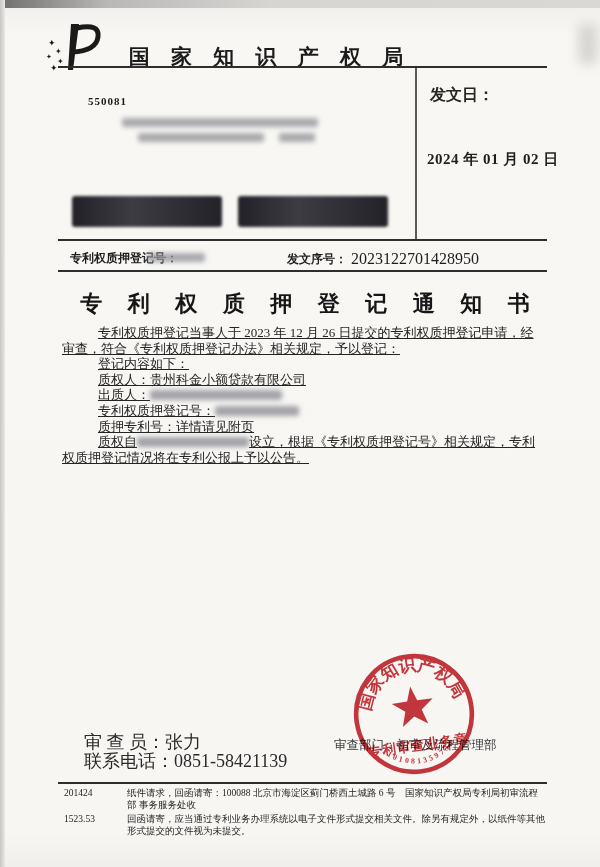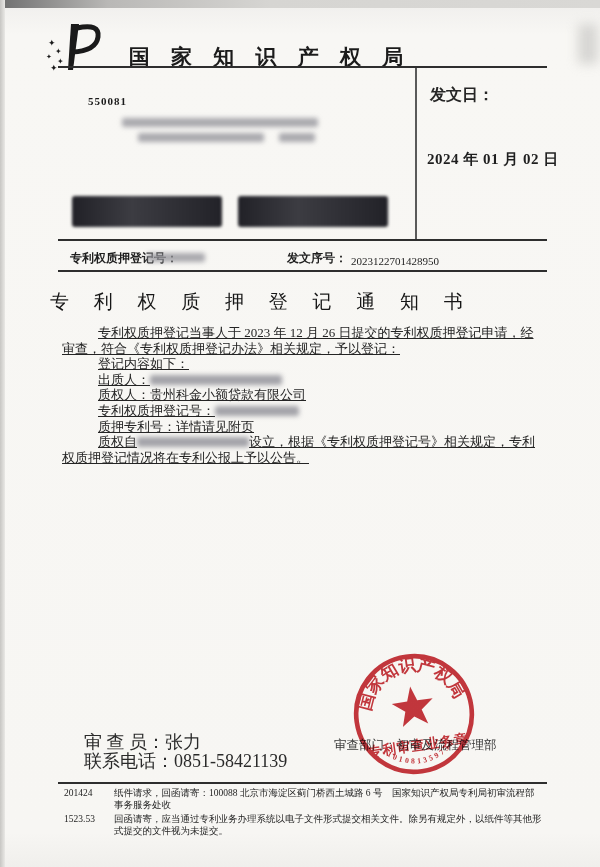--- a/index.html
+++ b/index.html
@@ -25,39 +25,39 @@
   .dispatch-label{left:430px;top:85px;font-size:16px;font-weight:bold;color:#262626;}
   .dispatch-date{left:427px;top:150px;font-size:15px;font-weight:600;letter-spacing:.5px;color:#1f1f1f;}
   
   .redact{background:#93939a;border-radius:2px;filter:blur(2.5px);opacity:.78;}
   .redact-inline{display:inline-block;height:10px;vertical-align:-1px;background:#8e8e96;
     border-radius:2px;filter:blur(2.5px);opacity:.8;}
   .blackbar{background:linear-gradient(90deg,#212127,#3c3c42 40%,#222228);border-radius:3px;
     filter:blur(1.4px);}
   
   .meta-label{font-size:12px;font-weight:bold;color:#1e1e1e;}
-  .meta-val{font-size:11px;color:#1e1e1e;}
+  .meta-val{font-size:16px;color:#1e1e1e;}
   .serial-row{left:287px;top:250px;display:flex;gap:4px;align-items:flex-end;}
   
-  .doc-title{left:50px;top:289px;width:520px;text-align:left;font-size:19px;font-weight:normal;
+  .doc-title{left:50px;top:289px;width:520px;text-align:center;font-size:22px;font-weight:bold;
     letter-spacing:10px;color:#161616;}
   
   .body-text{left:62px;top:325px;width:482px;font-size:13px;line-height:15.6px;color:#242424;}
   .body-text p{margin:0;text-decoration:underline;}
   .ind{text-indent:36px;}
   .item{padding-left:36px;}
   
   .sign-left{left:84px;top:733px;font-size:18px;line-height:19px;color:#2a2a2a;}
   .dept-row{left:334px;top:737px;font-size:12.5px;color:#3a3a3a;}
   
   .stamp{left:350px;top:650px;width:128px;height:128px;transform:rotate(-8deg);
     opacity:.92;mix-blend-mode:multiply;z-index:5;}
   
   .footnotes{left:64px;top:788px;width:482px;font-size:9.5px;line-height:11.5px;color:#242424;}
-  .fn-row{display:grid;grid-template-columns:48px 1fr;column-gap:2px;margin-bottom:3px;}
+  .fn-row{display:grid;grid-template-columns:48px 1fr;column-gap:15px;margin-bottom:3px;}
 </style>
 </head>
 <body>
 
 <div class="page">
 
   <div class="abs top-strip"></div>
   <div class="abs left-strip"></div>
   <div class="abs right-smudge"></div>
 
@@ -94,22 +94,22 @@
     <span class="meta-label">发文序号：</span>
     <span class="meta-val">2023122701428950</span>
   </div>
   <div class="abs rule" style="left:58px;top:270px;width:489px"></div>
 
   <div class="abs doc-title">专 利 权 质 押 登 记 通 知 书</div>
 
   <div class="abs body-text">
     <p class="ind">专利权质押登记当事人于 2023 年 12 月 26 日提交的专利权质押登记申请，经审查，符合《专利权质押登记办法》相关规定，予以登记：</p>
     <p class="ind">登记内容如下：</p>
+    <p class="item"><span>质权人：</span><span>贵州科金小额贷款有限公司</span></p>
     <p class="item"><span>出质人：</span><span class="redact-inline" style="width:132px"></span></p>
-    <p class="item"><span>质权人：</span><span>贵州科金小额贷款有限公司</span></p>
     <p class="item"><span>专利权质押登记号：</span><span class="redact-inline" style="width:84px"></span></p>
     <p class="item"><span>质押专利号：</span><span>详情请见附页</span></p>
     <p class="ind"><span>质权自</span><span class="redact-inline" style="width:112px"></span><span>设立，根据《专利权质押登记号》相关规定，专利权质押登记情况将在专利公报上予以公告。</span></p>
   </div>
 
   <div class="abs sign-left">
     <div><span>审 查 员：</span><span>张力</span></div>
     <div><span>联系电话：</span><span>0851-58421139</span></div>
   </div>
   <div class="abs dept-row">

